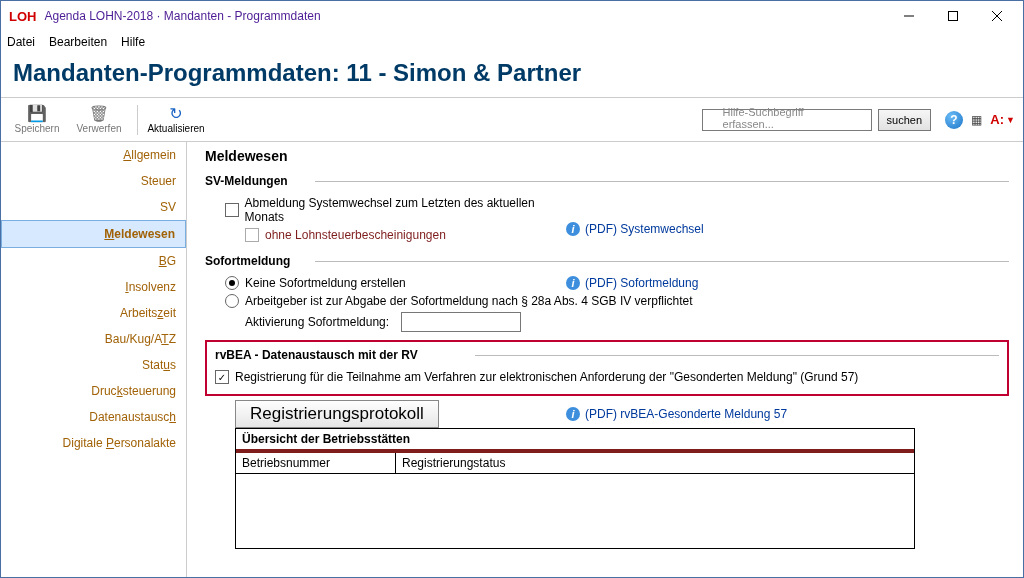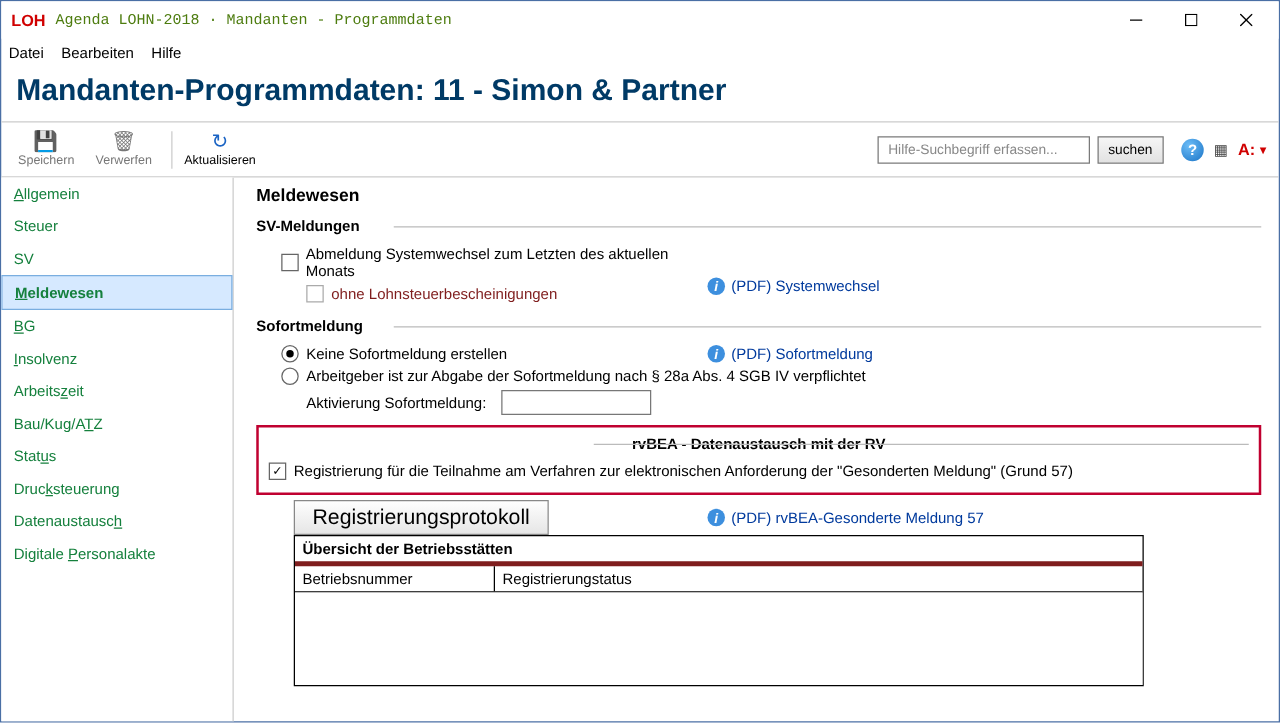--- a/index.html
+++ b/index.html
@@ -21,21 +21,21 @@
     align-items: center;
     padding: 0 4px 0 8px;
     background: #fff;
   }
   .brand {
     font-weight: bold;
     color: #d00000;
     font-size: 13px;
     margin-right: 8px;
   }
-  .title-text { flex: 0 0 auto; color: #4d7c0f; font-family: Liberation Mono, monospace; }
+  .title-text { flex: 0 0 auto; color: #4c1d95; }
   .titlebar-spacer { flex: 1; }
   .win-btn {
     width: 44px; height: 28px;
     display: flex; align-items: center; justify-content: center;
     color: #000;
   }
   .win-btn svg { stroke: #000; stroke-width: 1; fill: none; }
 
   
   .menubar {
@@ -76,24 +76,24 @@
   }
   .tool-btn.enabled { color: #333; }
   .tool-icon { font-size: 16px; line-height: 18px; }
   .tool-sep {
     width: 1px; height: 30px; background: #ccc; margin: 0 4px;
   }
   .toolbar-spacer { flex: 1; }
   .search-box {
     width: 170px; height: 22px;
     border: 1px solid #7a7a7a;
-    padding: 0 8px;
+    padding: 0 20px;
     color: #888;
     font-size: 11px;
-    display: flex; align-items: center;
+    display: flex; align-items: flex-end;
     background: #fff;
   }
   .search-btn {
     height: 22px;
     border: 1px solid #777;
     background: linear-gradient(#f6f6f6,#e2e2e2);
     padding: 0 8px;
     display: flex; align-items: center;
     font-size: 11px;
   }
@@ -114,22 +114,23 @@
     display: flex;
     height: calc(578px - 30px - 22px - 42px - 44px - 2px);
   }
   .sidebar {
     width: 186px;
     border-right: 1px solid #ccc;
     background: #fff;
   }
   .side-item {
     padding: 6px 10px;
-    color: #15803d;
+    color: #a16207;
     cursor: default;
+    text-align: right;
   }
   .side-item.active {
     background: #d6e9ff;
     border: 1px solid #7aaee0;
     font-weight: bold;
   }
   .side-item .ul { text-decoration: underline; }
 
   
   .content {
@@ -206,21 +207,20 @@
     border: 1px solid #888;
     background: linear-gradient(#fefefe,#e6e6e6);
     padding: 3px 14px;
     font-size: 17px;
     display: inline-block;
   }
   .red-box {
     border: 2px solid #c00030;
     padding: 6px 8px 8px 8px;
     margin-top: 6px;
-    text-align: center;
   }
   .red-box .section-title { margin-top: 0; }
   .ovw-table {
     border: 1px solid #000;
     width: 680px;
   }
   .ovw-header {
     display: flex;
     border-bottom: 1px solid #000;
   }

